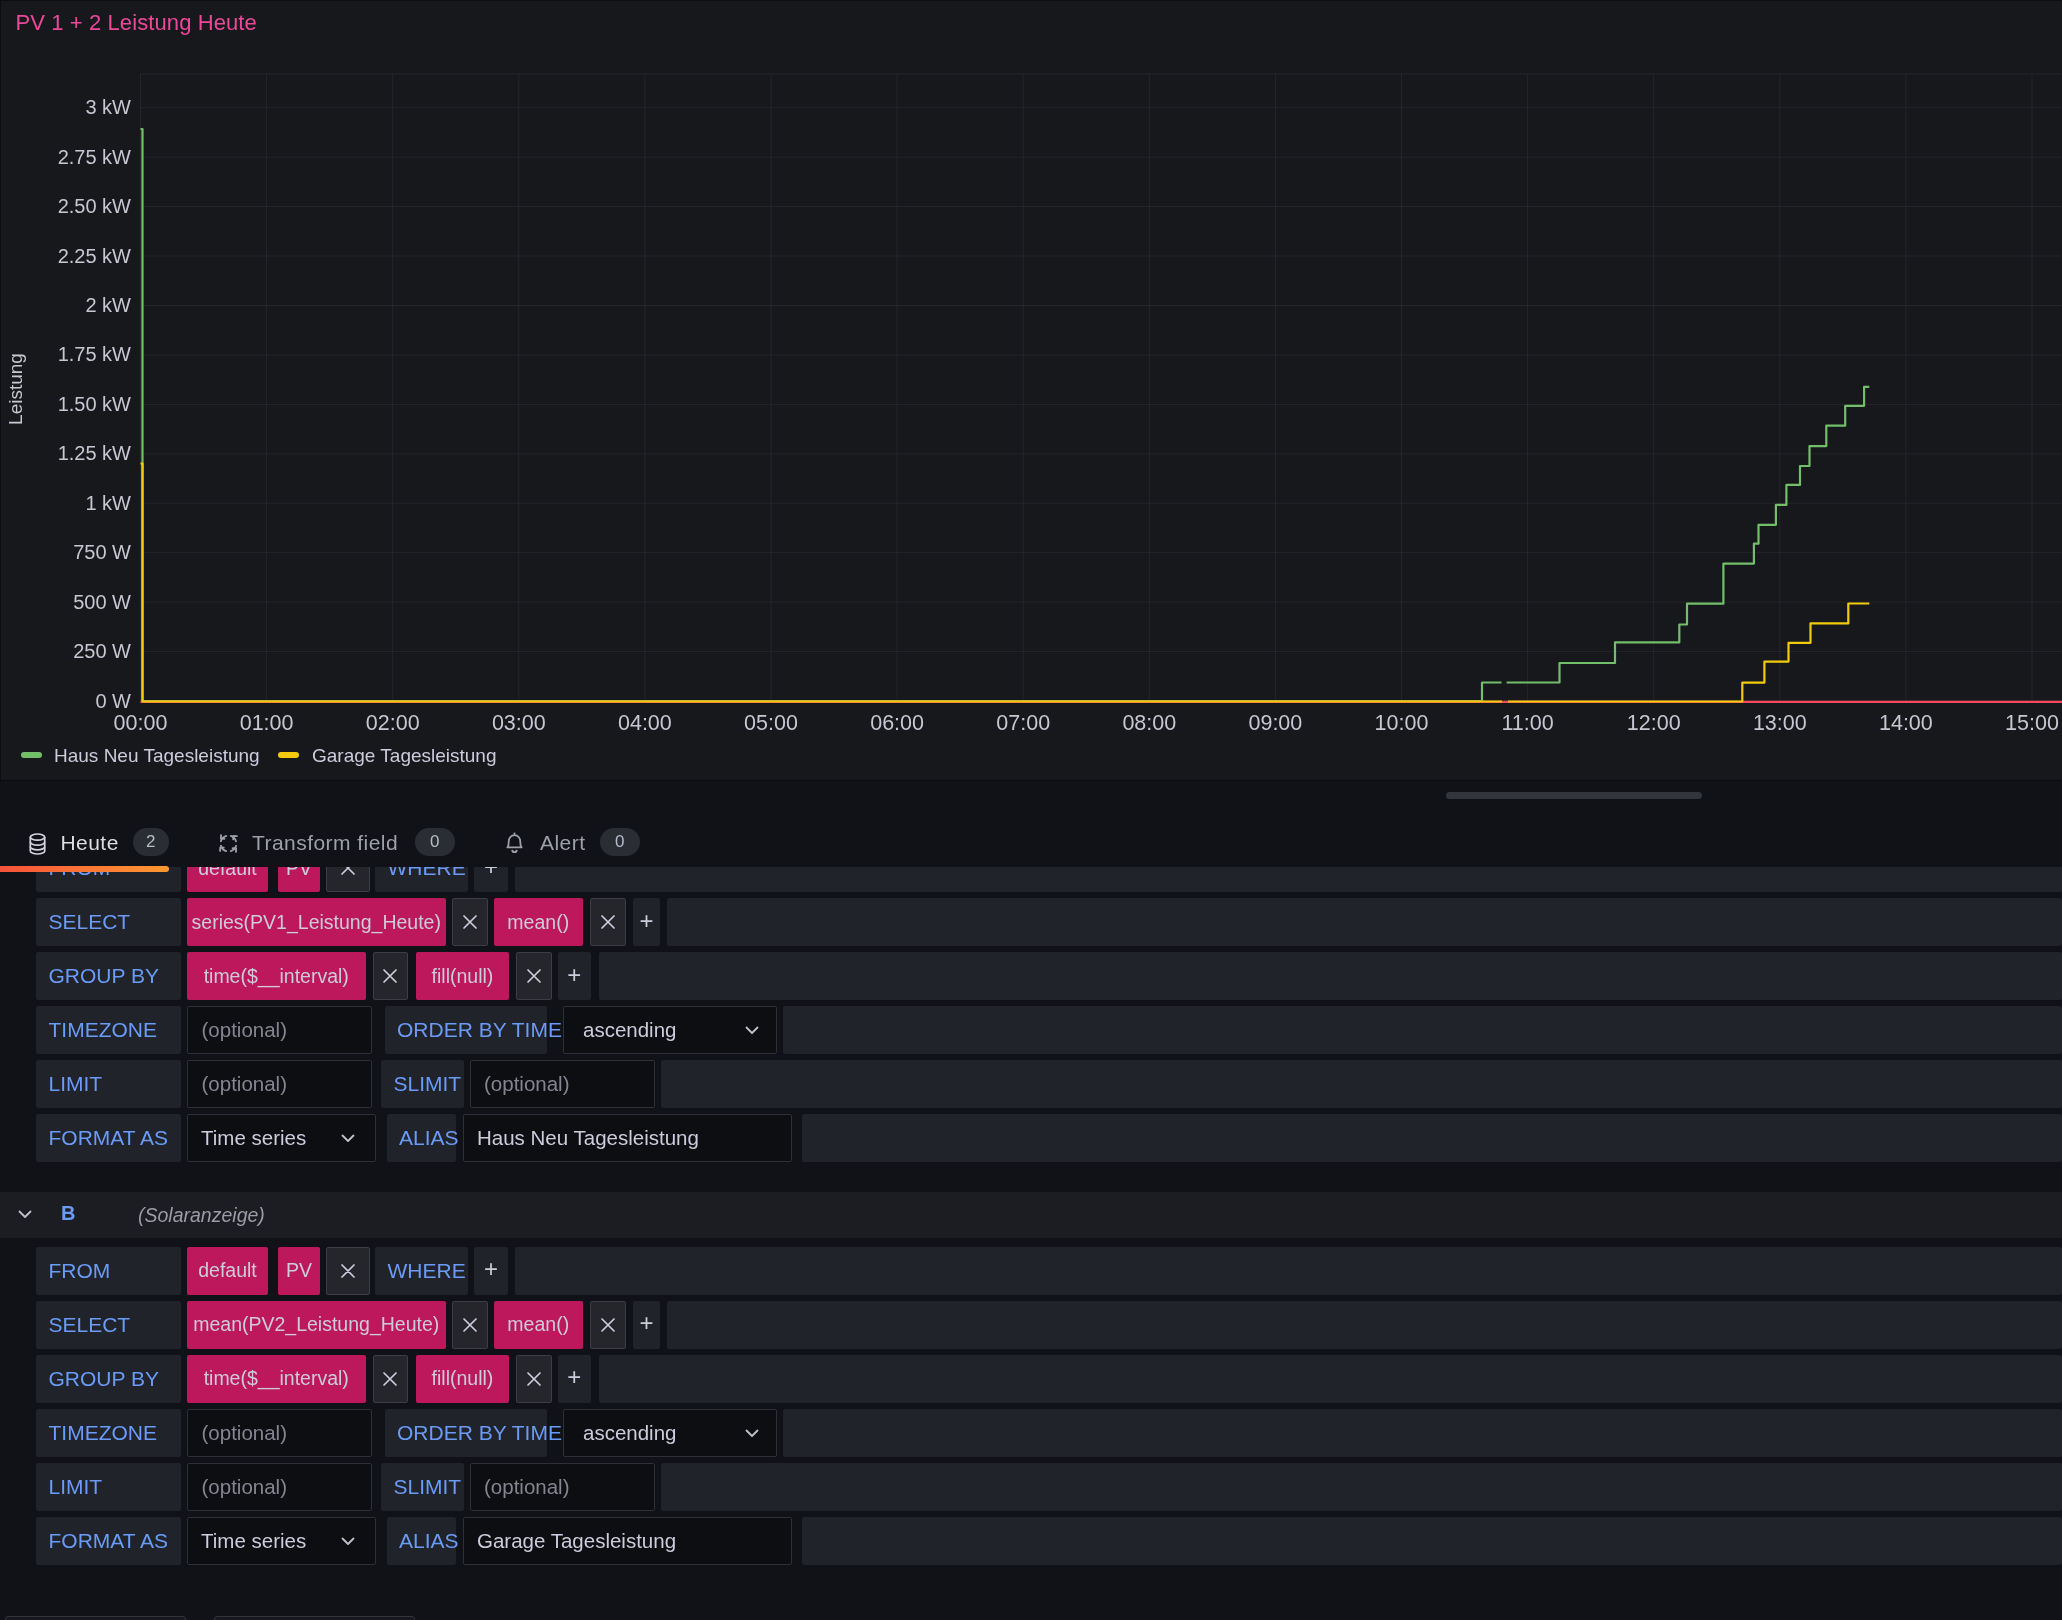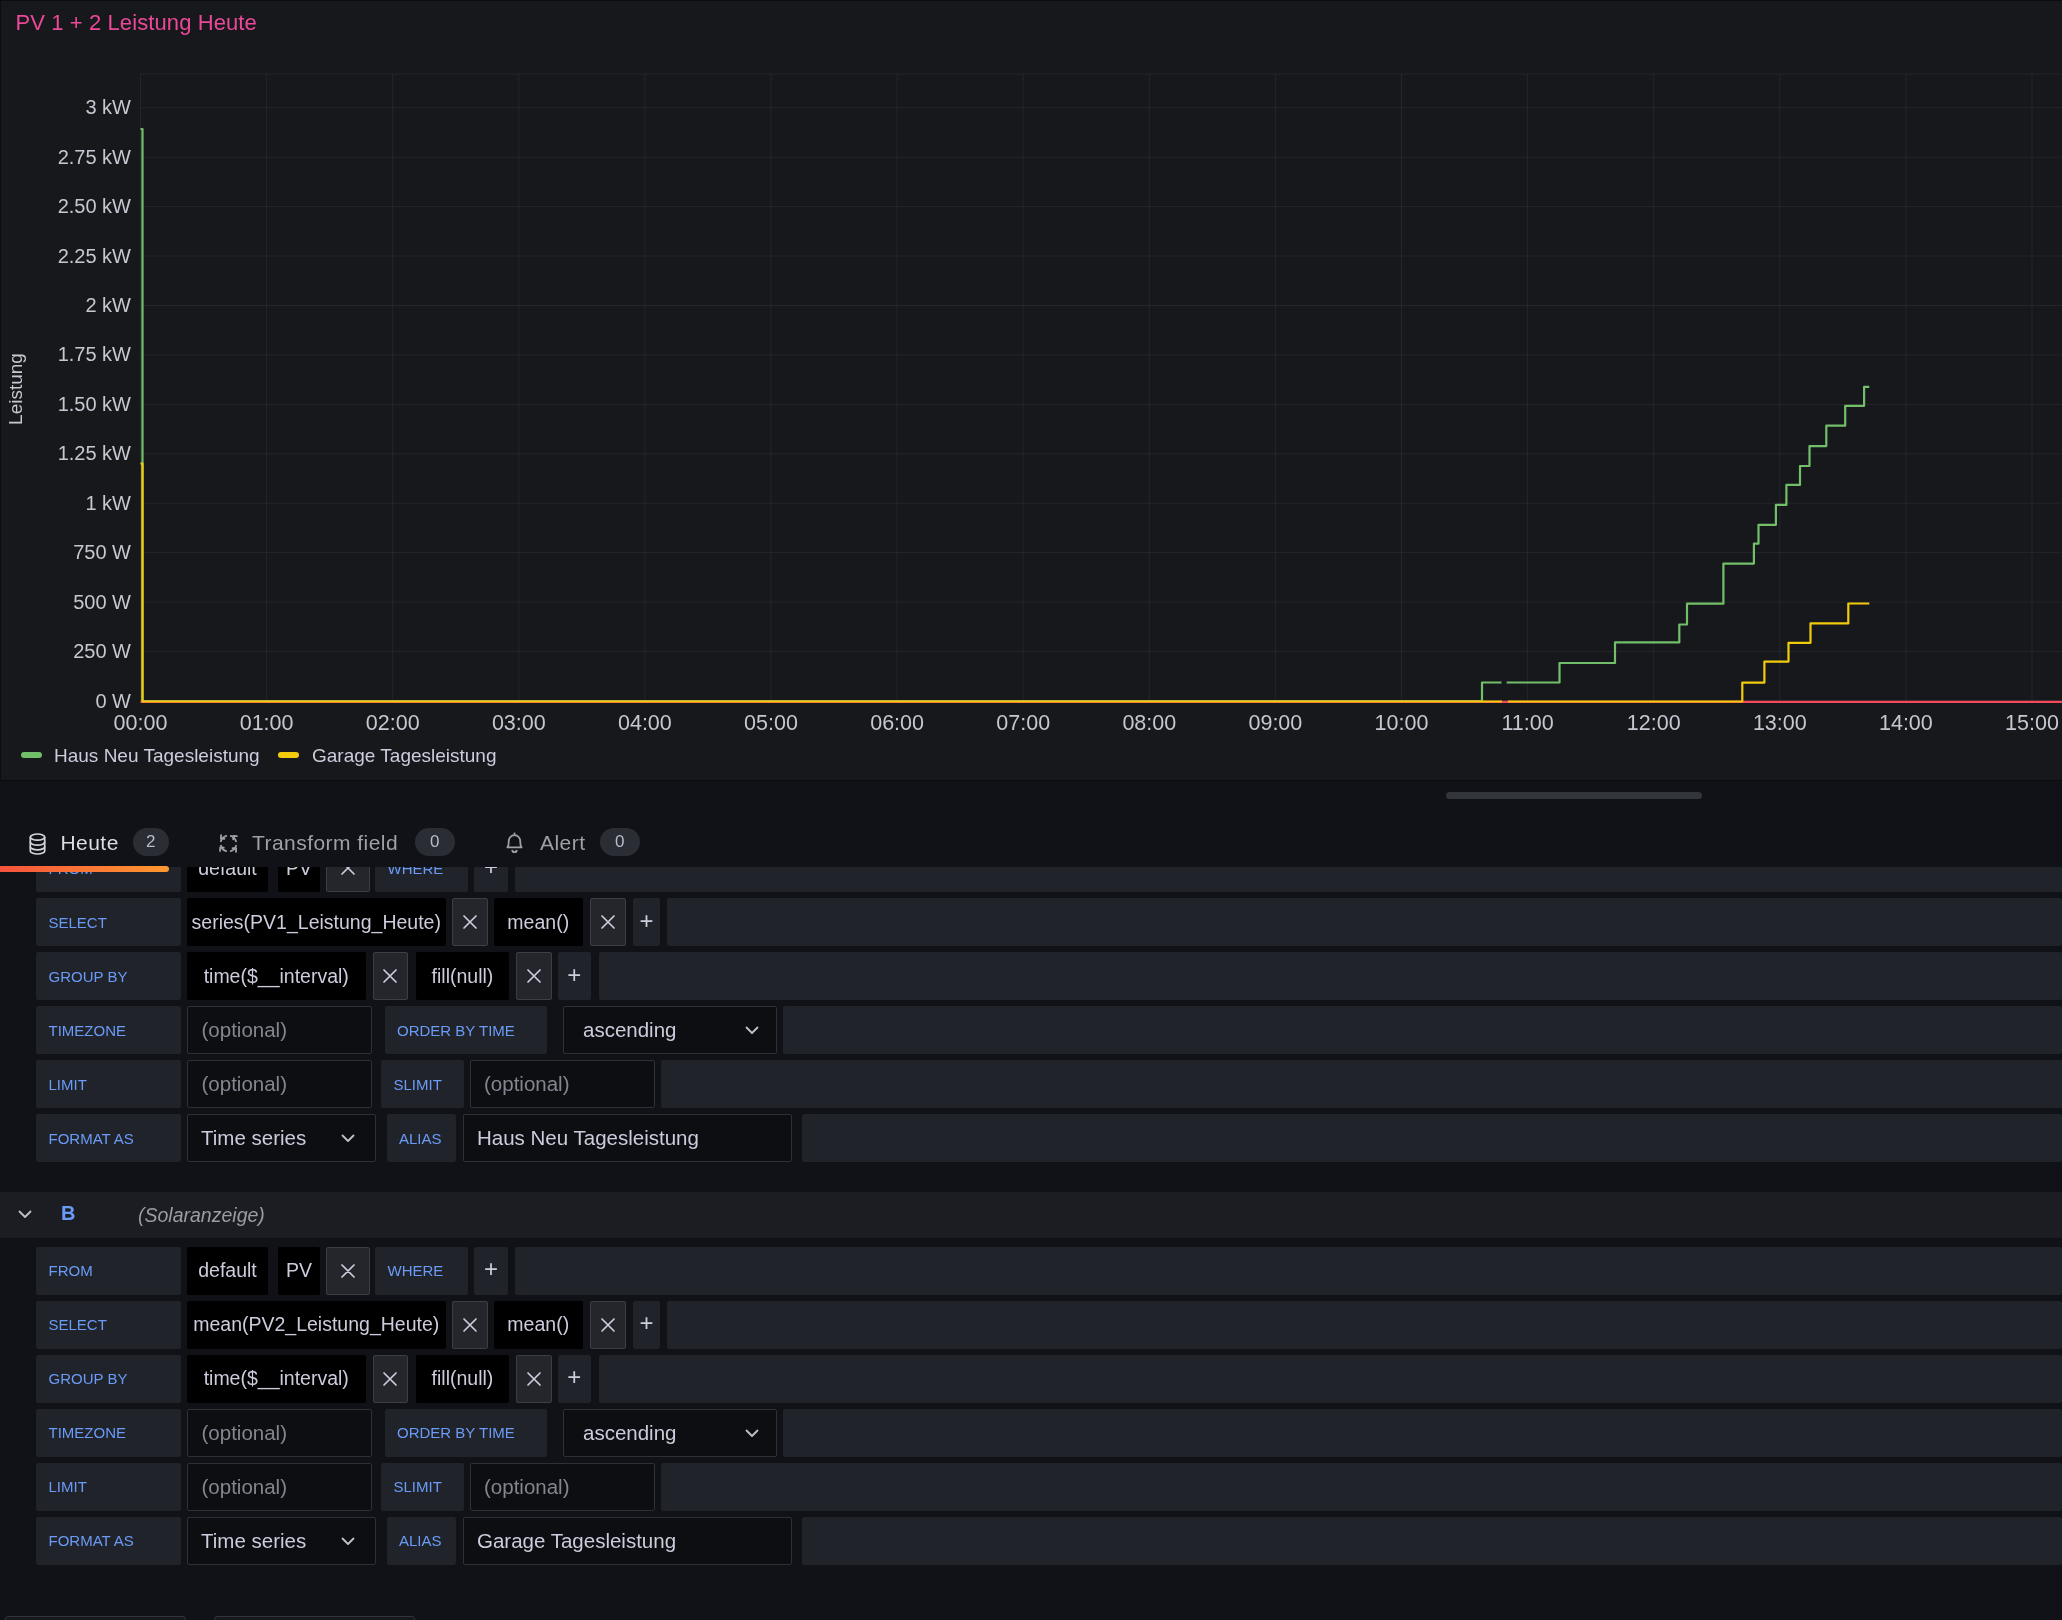--- a/index.html
+++ b/index.html
@@ -4,22 +4,22 @@
 html,body{width:2062px;height:1620px;background:#111217;font-family:"Liberation Sans",sans-serif;overflow:hidden;position:relative}
 .panel{position:absolute;left:0;top:0;width:2062px;height:781px;background:#16181c;border-left:1px solid #0c0d10;border-top:1px solid #0c0d10}
 .title{position:absolute;left:14.5px;top:9px;font-size:22px;font-weight:500;color:#ec4899;letter-spacing:.1px}
 .ldash{position:absolute;width:21px;height:6px;border-radius:3px;top:750.5px}
 .ltxt{position:absolute;top:743.5px;font-size:19px;color:#ccccdc}
 .splitzone{position:absolute;left:0;top:780px;width:2062px;height:86.5px;background:#111217;border-top:1px solid #0a0b0e;z-index:5}
 .grip{position:absolute;left:1446px;top:11px;width:256px;height:6.5px;border-radius:3.5px;background:#33353c}
 .tabtxt{position:absolute;top:831px;font-size:21px;letter-spacing:.45px;z-index:6}
 .badge{position:absolute;top:828px;height:27.5px;border-radius:14px;background:#2b2d34;color:#b7bcca;font-size:17px;display:flex;align-items:center;justify-content:center;z-index:6}
 .underline{position:absolute;left:0;top:866px;width:169px;height:6px;border-radius:0 3px 3px 0;background:linear-gradient(90deg,#f5533b 0%,#ff9830 100%);z-index:6}
-.lbl{position:absolute;height:48px;background:#202329;border-radius:2px;color:#6b9bf8;font-size:15px;font-weight:500;display:flex;align-items:center;letter-spacing:0;white-space:nowrap}
-.seg{position:absolute;height:48px;background:#000000;border-radius:2px;color:#ccccdc;font-size:19.5px;font-weight:500;display:flex;align-items:center;justify-content:center;white-space:nowrap}
+.lbl{position:absolute;height:48px;background:#202329;border-radius:2px;color:#6b9bf8;font-size:21px;font-weight:500;display:flex;align-items:center;letter-spacing:0;white-space:nowrap}
+.seg{position:absolute;height:48px;background:#be185d;border-radius:2px;color:#ccccdc;font-size:19.5px;font-weight:500;display:flex;align-items:center;justify-content:center;white-space:nowrap}
 .xb{position:absolute;height:48px;background:#24262c;border:1px solid #3c3e45;border-radius:2px;color:#ccccdc;font-size:23px;display:flex;align-items:center;justify-content:center}
 .pb{position:absolute;height:48px;background:#202329;border-radius:2px;color:#ccccdc;font-size:24px;font-weight:400;display:flex;align-items:center;justify-content:center;padding-bottom:3px}
 .fl{position:absolute;height:48px;background:#202329;border-radius:2px}
 .inp{position:absolute;height:48px;background:#0d0e12;border:1px solid #2e3037;border-radius:2px;font-size:20.5px;display:flex;align-items:center;padding-left:13.5px;white-space:nowrap}
 .ph{color:#84858f}
 .tv{color:#ccccdc}
 .bhdr{position:absolute;left:0;top:1191.5px;width:2062px;height:46px;background:#1b1d23}
 .btn{position:absolute;top:1616px;height:8px;background:#17181d;border:1px solid #33353c;border-radius:3px 3px 0 0}
 </style></head><body>
 <div class="panel">

